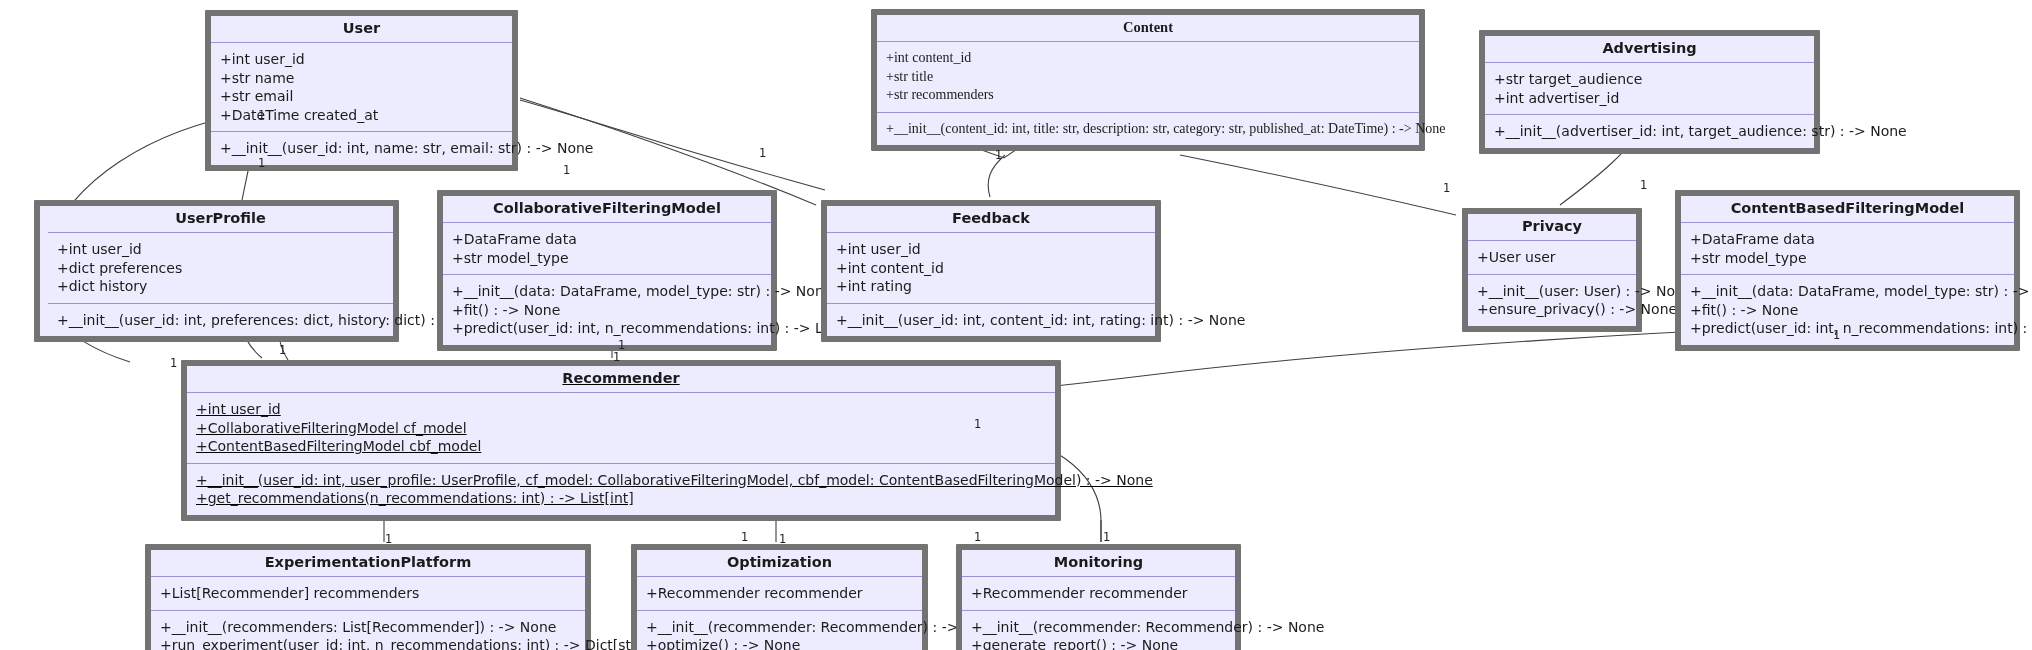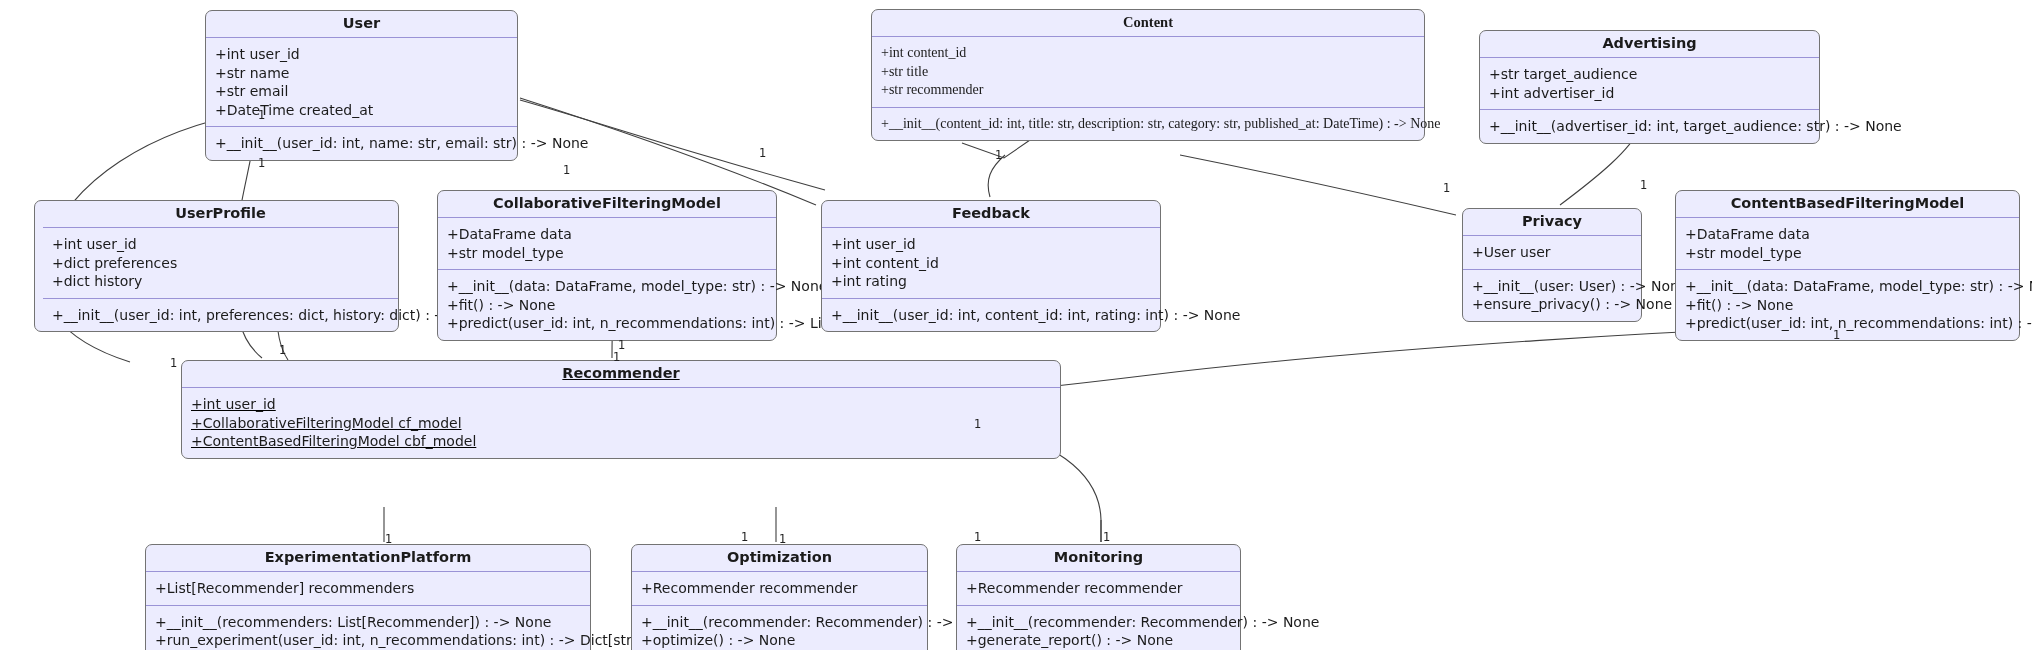--- a/index.html
+++ b/index.html
@@ -16,23 +16,23 @@
   }
   #edges{
     position:absolute;
     left:0;top:0;
     width:2032px;height:650px;
     pointer-events:none;
   }
   .uml-class{
     position:absolute;
     box-sizing:border-box;
-    border:1px solid #737373;
+    border:6px solid #737373;
     background:#ececfe;
-    border-radius:7px;
+    border-radius:1px;
   }
   .uml-title{
     text-align:center;
     font-weight:bold;
     font-size:14.5px;
     color:#1b1b1b;
     padding:5px 8px 6px 8px;
     border-bottom:1px solid #9a93d6;
     line-height:15px;
     white-space:nowrap;
@@ -106,21 +106,21 @@
         </div>
         <div class="uml-section">
           <div class="uml-row">+__init__(user_id: int, name: str, email: str) : -&gt; None</div>
         </div>
       </div>
       <div class="uml-class" style="left: 871px; top: 9px; width: 554px; font-family: Liberation Serif, serif;">
         <div class="uml-title">Content</div>
         <div class="uml-section">
           <div class="uml-row">+int content_id</div>
           <div class="uml-row">+str title</div>
-          <div class="uml-row">+str recommender</div>
+          <div class="uml-row">+str recommenders</div>
         </div>
         <div class="uml-section">
           <div class="uml-row">+__init__(content_id: int, title: str, description: str, category: str, published_at: DateTime) : -&gt; None</div>
         </div>
       </div>
       <div class="uml-class" style="left: 1479px; top: 30px; width: 341px;">
         <div class="uml-title">Advertising</div>
         <div class="uml-section">
           <div class="uml-row">+str target_audience</div>
           <div class="uml-row">+int advertiser_id</div>
@@ -184,20 +184,24 @@
           <div class="uml-row">+fit() : -&gt; None</div>
           <div class="uml-row">+predict(user_id: int, n_recommendations: int) : -&gt; List[int]</div>
         </div>
       </div>
       <div class="uml-class" style="left: 181px; top: 360px; width: 880px; text-decoration: underline;">
         <div class="uml-title">Recommender</div>
         <div class="uml-section">
           <div class="uml-row">+int user_id</div>
           <div class="uml-row">+CollaborativeFilteringModel cf_model</div>
           <div class="uml-row">+ContentBasedFilteringModel cbf_model</div>
+        </div>
+        <div class="uml-section">
+          <div class="uml-row">+__init__(user_id: int, user_profile: UserProfile, cf_model: CollaborativeFilteringModel, cbf_model: ContentBasedFilteringModel) : -&gt; None</div>
+          <div class="uml-row">+get_recommendations(n_recommendations: int) : -&gt; List[int]</div>
         </div>
       </div>
       <div class="uml-class" style="left: 145px; top: 544px; width: 446px;">
         <div class="uml-title">ExperimentationPlatform</div>
         <div class="uml-section">
           <div class="uml-row">+List[Recommender] recommenders</div>
         </div>
         <div class="uml-section">
           <div class="uml-row">+__init__(recommenders: List[Recommender]) : -&gt; None</div>
           <div class="uml-row">+run_experiment(user_id: int, n_recommendations: int) : -&gt; Dict[str, List[int]]</div>

